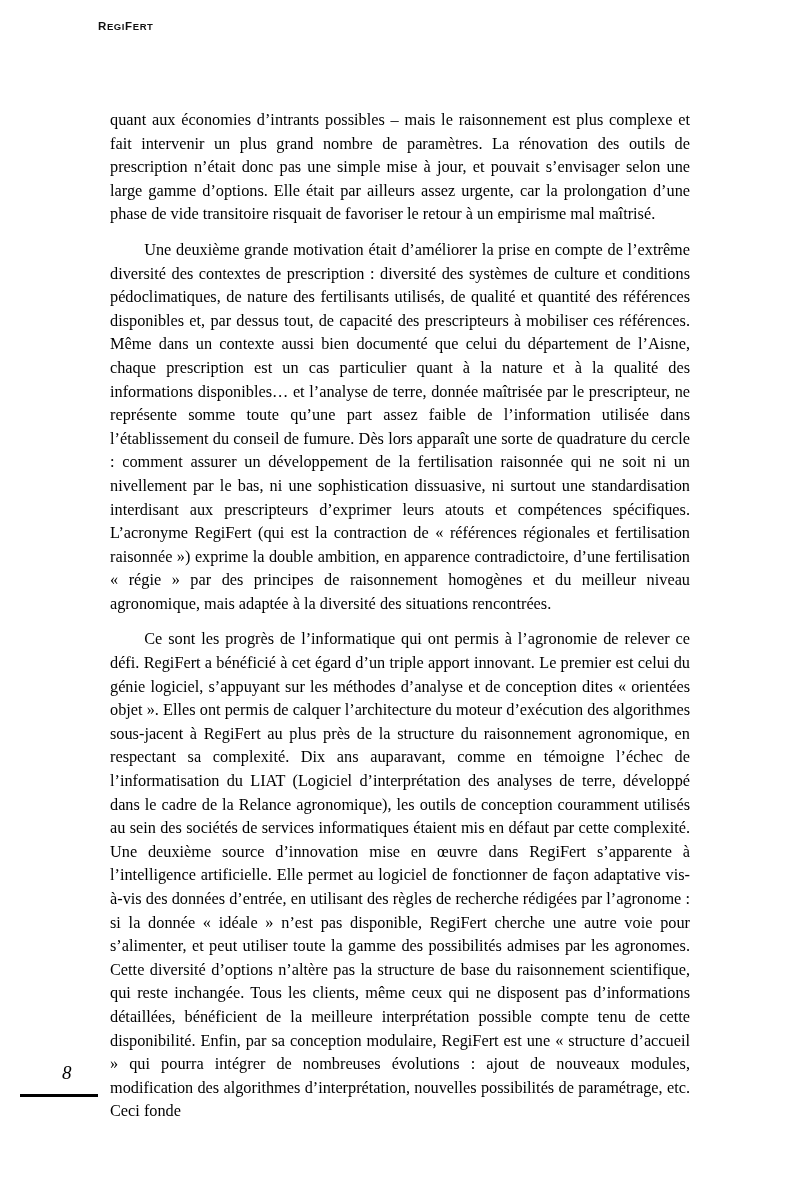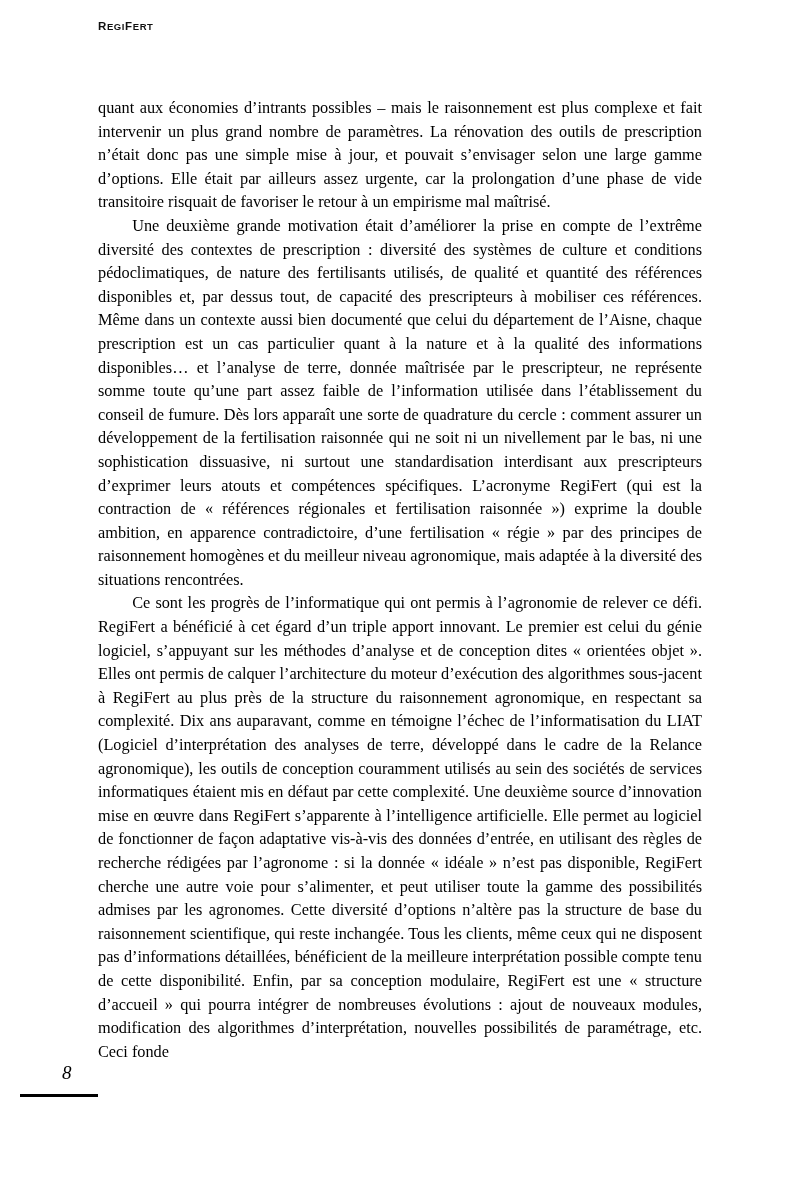--- a/index.html
+++ b/index.html
@@ -37,21 +37,21 @@
     left: 98px;
     top: 96px;
     width: 604px;
     font-size: 16.3px;
     line-height: 23.6px;
     text-align: justify;
     text-justify: inter-word;
     hyphens: manual;
   }
   .textblock p {
-    margin: 0;
+    margin: 12px;
   }
   .textblock p.indent {
     text-indent: 2.1em;
   }
   .folio-rule {
     position: absolute;
     left: 20px;
     top: 1094px;
     width: 78px;
     height: 0;

